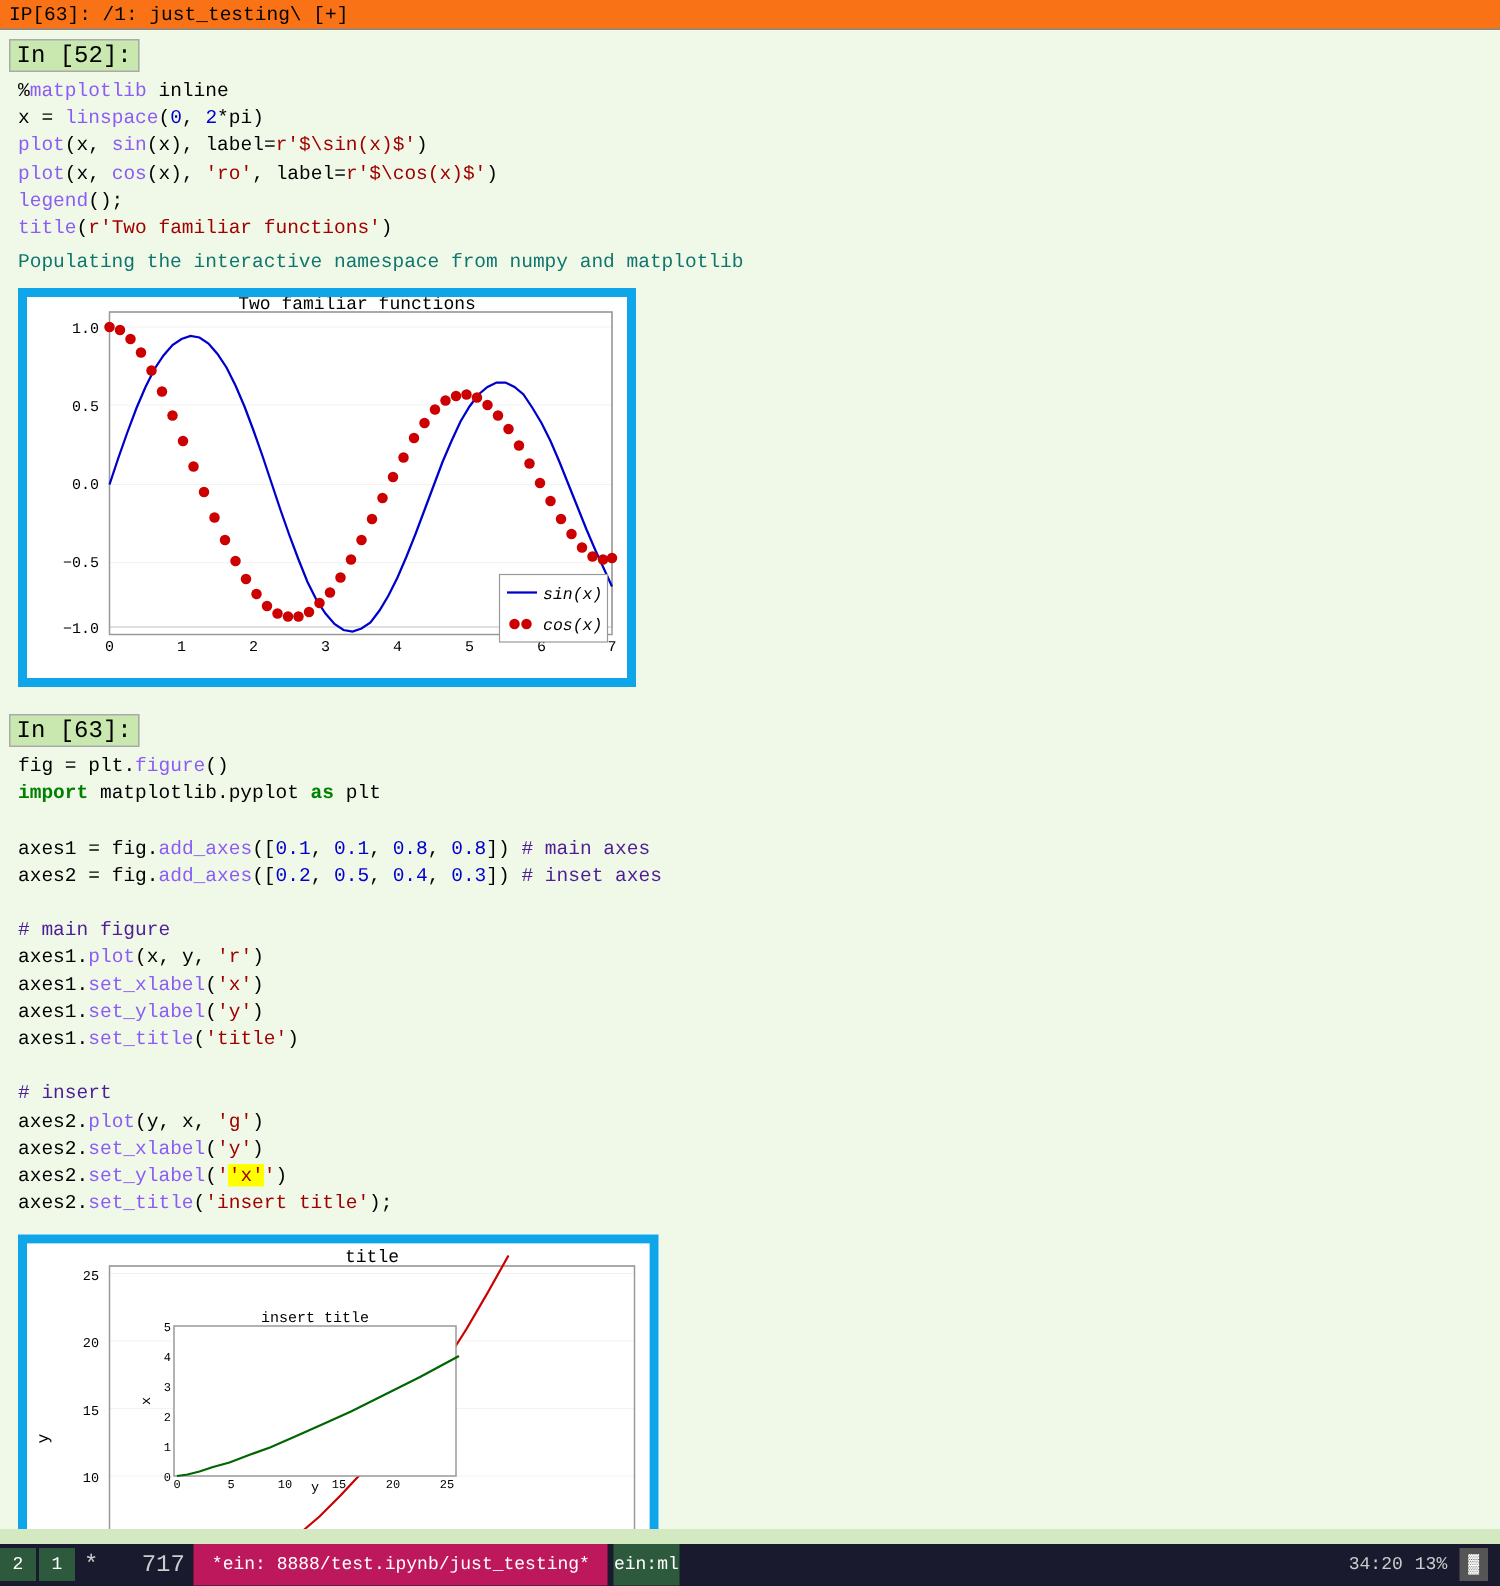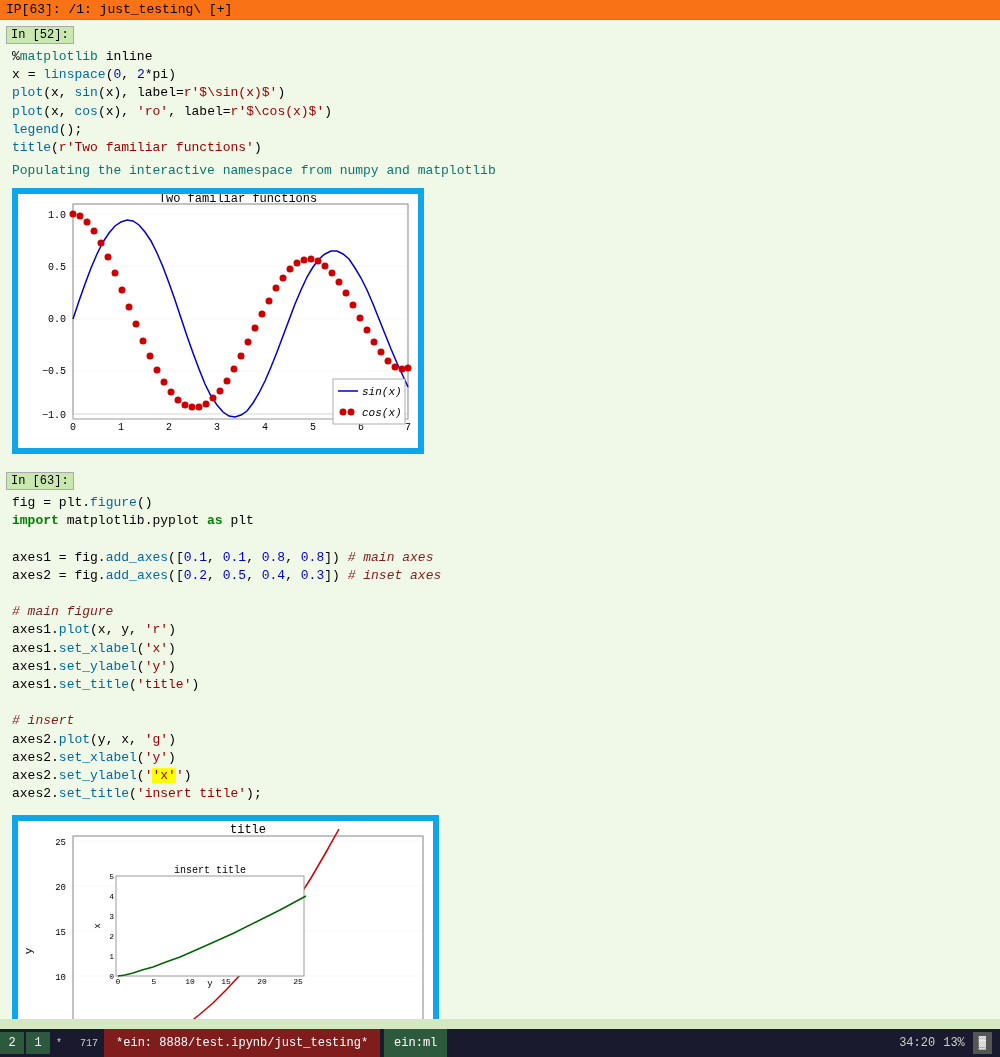--- a/index.html
+++ b/index.html
@@ -34,39 +34,39 @@
       padding: 4px 0;
     }
 
     .cell-in-label {
       color: #000;
       background: #c8e8b0;
       display: inline-block;
       padding: 1px 4px;
       margin: 2px 6px 2px 6px;
       border: 1px solid #aaa;
-      font-size: 12px;
+      font-size: 16px;
     }
 
     .cell-code {
       padding: 2px 12px 4px 12px;
       line-height: 1.4;
     }
 
     .cell-output {
       padding: 2px 12px;
       color: #0f766e;
     }
 
     
     .kw { color: #008000; font-weight: bold; }
-    .fn { color: #0369a1; }
+    .fn { color: #8b5cf6; }
     .str { color: #a00000; }
     .num { color: #0000cc; }
-    .cm { color: #7f1d1d; font-style: italic; }
+    .cm { color: #4c1d95; }
     .var { color: #000; }
     .punc { color: #000; }
 
     
     .plot-container {
       margin: 8px 12px;
       background: white;
       border: 6px solid #0ea5e9;
       display: inline-block;
     }
@@ -94,33 +94,33 @@
       color: white;
       width: 24px;
       height: 22px;
       display: flex;
       align-items: center;
       justify-content: center;
       font-size: 12px;
     }
 
     .status-filename {
-      background: #7f1d1d;
+      background: #be185d;
       color: white;
       padding: 0 12px;
       height: 100%;
       display: flex;
       align-items: center;
       margin-right: 4px;
     }
 
     .status-mode {
       background: #2d5a3d;
       color: white;
-      padding: 0 10px;
+      padding: 0 0;
       height: 100%;
       display: flex;
       align-items: center;
     }
 
     .status-right {
       margin-left: auto;
       display: flex;
       align-items: center;
       gap: 8px;
@@ -153,21 +153,21 @@
 
 <div id="title-bar">
   <span>IP[63]: /1: just_testing\ [+]</span>
 </div>
 
 <div id="notebook">
 
   <div class="cell">
     <div class="cell-in-label">In [52]:</div>
     <div class="cell-code">
-      <div><span class="punc">%</span><span style="color:#0f766e">matplotlib</span> <span style="color:#000">inline</span></div>
+      <div><span class="punc">%</span><span style="color:#8b5cf6">matplotlib</span> <span style="color:#000">inline</span></div>
       <div><span class="var">x</span> <span class="punc">=</span> <span class="fn">linspace</span><span class="punc">(</span><span class="num">0</span><span class="punc">,</span> <span class="num">2</span><span class="punc">*</span><span class="var">pi</span><span class="punc">)</span></div>
       <div><span class="fn">plot</span><span class="punc">(</span><span class="var">x</span><span class="punc">,</span> <span class="fn">sin</span><span class="punc">(</span><span class="var">x</span><span class="punc">),</span> <span class="var">label</span><span class="punc">=</span><span class="str">r'$\sin(x)$'</span><span class="punc">)</span></div>
       <div><span class="fn">plot</span><span class="punc">(</span><span class="var">x</span><span class="punc">,</span> <span class="fn">cos</span><span class="punc">(</span><span class="var">x</span><span class="punc">),</span> <span class="str">'ro'</span><span class="punc">,</span> <span class="var">label</span><span class="punc">=</span><span class="str">r'$\cos(x)$'</span><span class="punc">)</span></div>
       <div><span class="fn">legend</span><span class="punc">();</span></div>
       <div><span class="fn">title</span><span class="punc">(</span><span class="str">r'Two familiar functions'</span><span class="punc">)</span></div>
     </div>
     <div class="cell-output">
       <div>Populating the interactive namespace from numpy and matplotlib</div>
     </div>
     
@@ -353,21 +353,21 @@
     </div>
   </div>
 
 </div>
 
 <div id="status-bar">
   <div class="status-numbers">
     <div class="status-num">2</div>
     <div class="status-num">1</div>
   </div>
-  <div style="padding: 0 6px; color:#ccc; font-size:10px;">
+  <div style="padding: 0 6px; color:#ccc; font-size:16px;">
     <span>*</span>
     &nbsp;
     <span>717</span>
   </div>
   <div class="status-filename">
     <span>*ein: 8888/test.ipynb/just_testing*</span>
   </div>
   <div class="status-mode">
     <span>ein:ml</span>
   </div>

